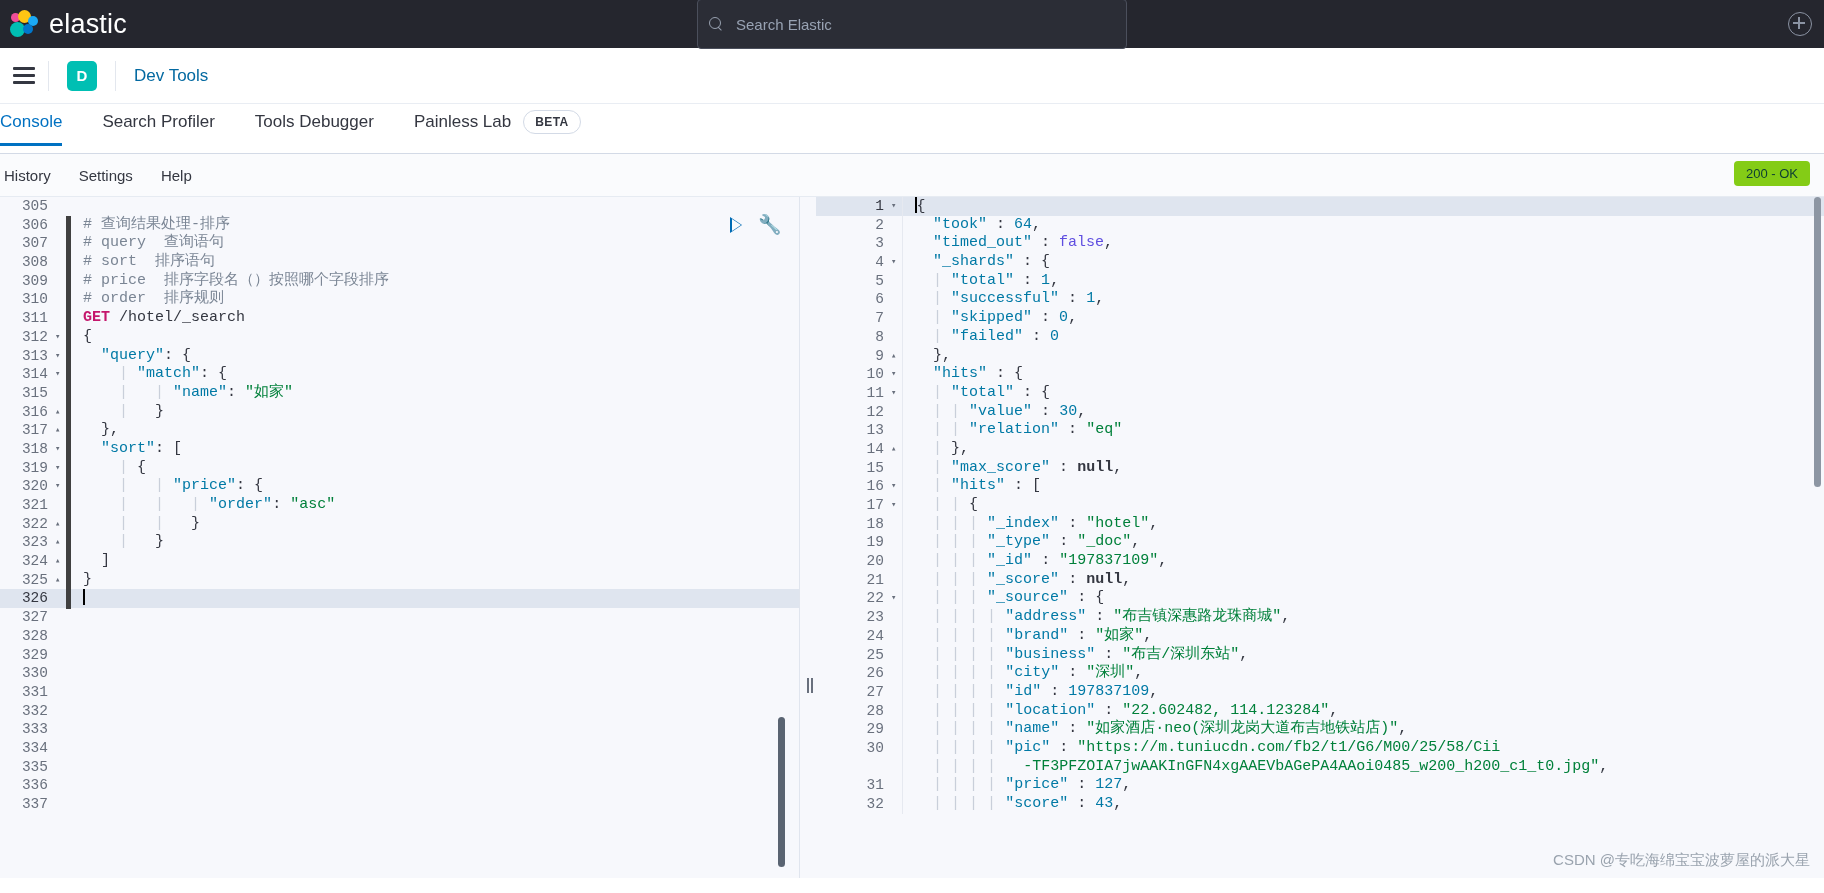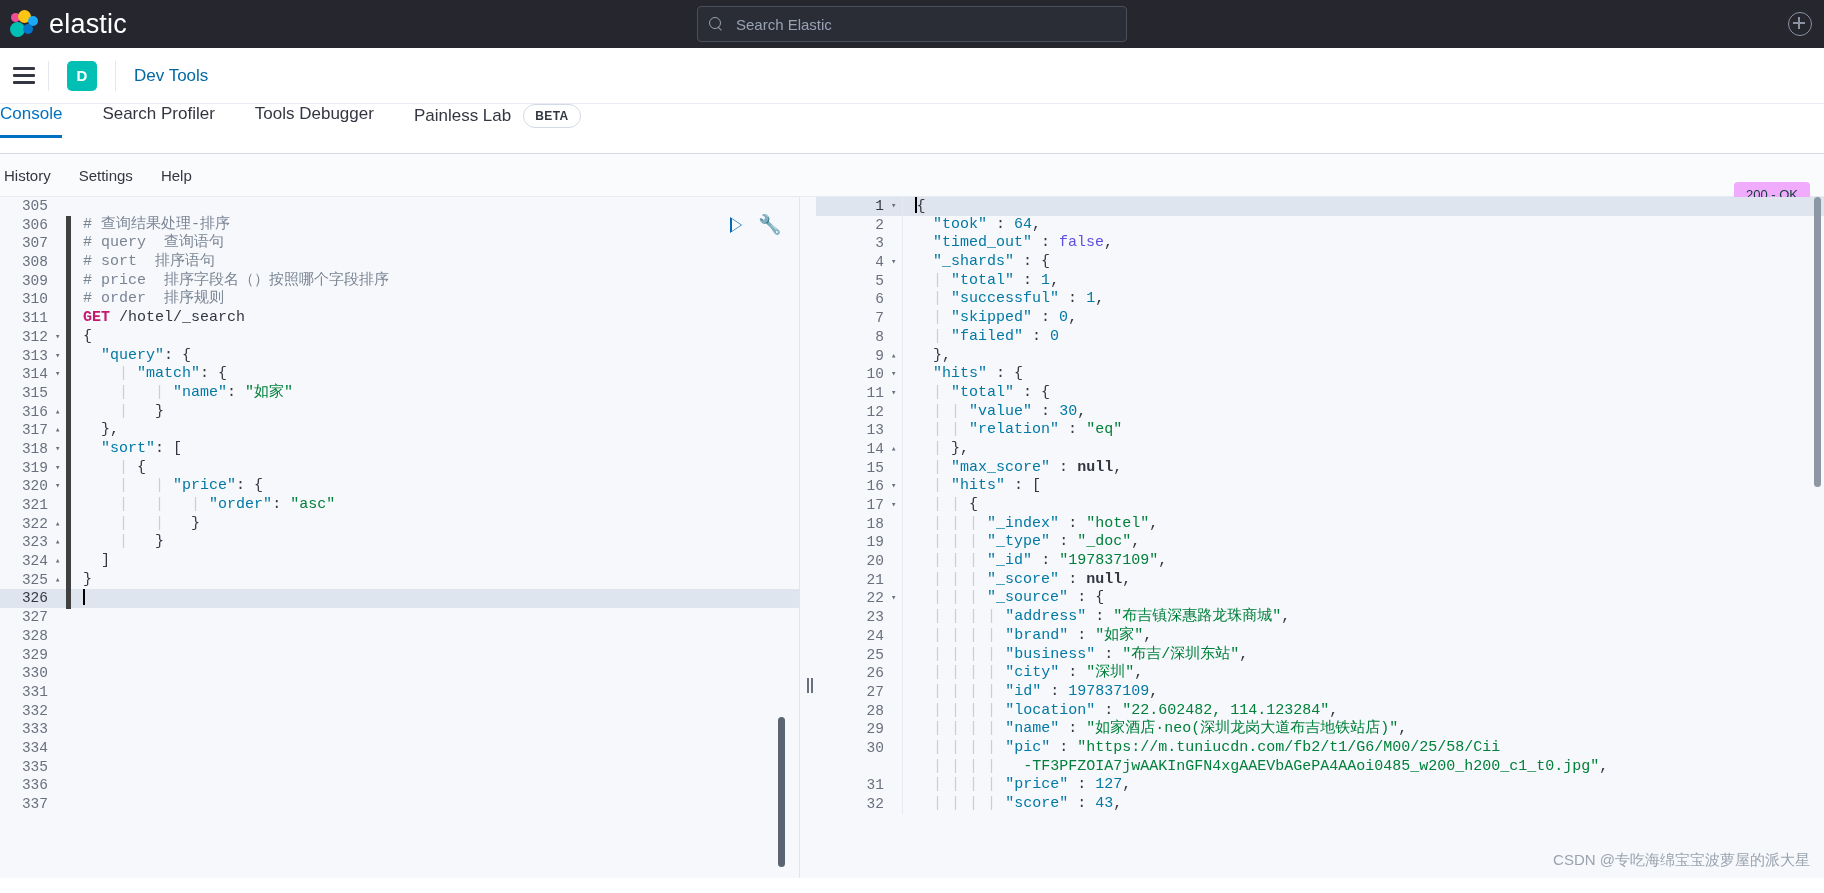--- a/index.html
+++ b/index.html
@@ -31,21 +31,21 @@
   #brand-name {
     color: #fff; font-size: 27px; letter-spacing: .2px;
     margin-left: 11px; font-weight: 400;
   }
 
   #search-wrap {
     position: absolute; left: 50%; transform: translateX(-50%);
     width: 430px;
   }
   #search-box {
-    height: 36px; border: 1px solid #4b4f5c; border-radius: 4px;
+    height: 50px; border: 1px solid #4b4f5c; border-radius: 4px;
     background: #2b2d36; display: flex; align-items: center;
     padding: 0 10px;
   }
   #search-box .sicon { width: 16px; height: 16px; flex: 0 0 16px; position: relative; }
   #search-box .sicon::before {
     content:""; position:absolute; width:10px;height:10px;border:1.4px solid #97a0af;
     border-radius:50%; left:1px; top:1px;
   }
   #search-box .sicon::after {
     content:""; position:absolute; width:5px;height:1.4px;background:#97a0af;
@@ -85,21 +85,21 @@
   #app-badge {
     width: 30px; height: 30px; border-radius: 5px; background: #00bfb3;
     color: #fff; font-size: 15px; font-weight: 600;
     display:flex; align-items:center; justify-content:center;
     margin: 0 18px;
   }
   #app-title { font-size: 17px; color: #0369a1; margin-left: 18px; }
 
   
   #tabs {
-    height: 50px; display: flex; align-items: flex-start;
+    height: 50px; display: flex; align-items: center;
     background: #fff; padding-left: 0px;
     border-bottom: 1px solid #d3dae6;
     position: relative;
   }
   .tab {
     font-size: 17px; color: #343741; padding: 0 0 13px 0;
     margin-right: 40px; cursor: pointer; position: relative;
     display:flex; align-items:center;
   }
   .tab:first-child { margin-left: 0px; }
@@ -119,22 +119,22 @@
   #conhead {
     height: 42px; background: #fafbfd; display: flex; align-items: center;
     position: relative;
   }
   .conlink {
     font-size: 15px; color: #343741; margin-right: 28px; cursor: pointer;
   }
   .conlink:first-child { margin-left: 4px; }
   #status-badge {
     position: absolute; right: 14px; top: 7px;
-    background: #f0abfc; color: #0c3d33; font-size: 13px;
-    padding: 5px 12px; border-radius: 4px; font-weight: 400; margin-top: 21px;
+    background: #84cc16; color: #0c3d33; font-size: 13px;
+    padding: 5px 12px; border-radius: 4px; font-weight: 400;
   }
 
   
   #editors {
     display: flex; height: 682px; background: #86efac;
     border-top: 1px solid #e6ebf2;
   }
   .pane { position: relative; overflow: hidden; }
   #left-pane { width: 800px; background: #f7f8fc; }
   #divider {

